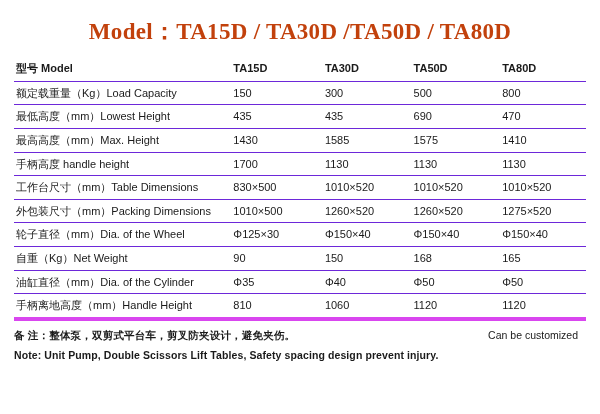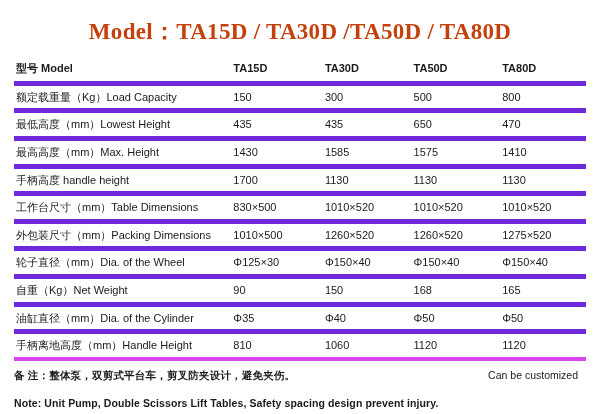--- a/index.html
+++ b/index.html
@@ -37,21 +37,21 @@
     table-layout: fixed;
     font-size: 11px;
   }
   table.spec col.c0 { width: 38%; }
   table.spec col.c1 { width: 16%; }
   table.spec col.c2 { width: 15.5%; }
   table.spec col.c3 { width: 15.5%; }
   table.spec col.c4 { width: 15%; }
 
   table.spec th, table.spec td {
-    border-bottom: 5px solid #6d28d9;
+    border-bottom: 1px solid #6d28d9;
     text-align: left;
     padding: 5px 2px 5px 2px;
     font-weight: normal;
     vertical-align: middle;
     line-height: 1.15;
     white-space: nowrap;
     overflow: hidden;
   }
   table.spec thead th {
     font-weight: bold;
@@ -74,21 +74,21 @@
     display: block;
     white-space: nowrap;
     font-weight: bold;
     letter-spacing: 0.2px;
   }
   .footer .note-en {
     display: block;
     white-space: nowrap;
     font-weight: bold;
     letter-spacing: 0.1px;
-    margin-top: 13px;
+    margin-top: 5px;
   }
   .footer .customized {
     position: absolute;
     right: 8px;
     top: 0;
     font-size: 10.5px;
     font-weight: normal;
     white-space: nowrap;
   }
 </style>
@@ -121,21 +121,21 @@
         <td class="label">额定载重量（Kg）Load Capacity</td>
         <td>150</td>
         <td>300</td>
         <td>500</td>
         <td>800</td>
       </tr>
       <tr>
         <td class="label">最低高度（mm）Lowest Height</td>
         <td>435</td>
         <td>435</td>
-        <td>650</td>
+        <td>690</td>
         <td>470</td>
       </tr>
       <tr>
         <td class="label">最高高度（mm）Max. Height</td>
         <td>1430</td>
         <td>1585</td>
         <td>1575</td>
         <td>1410</td>
       </tr>
       <tr>

